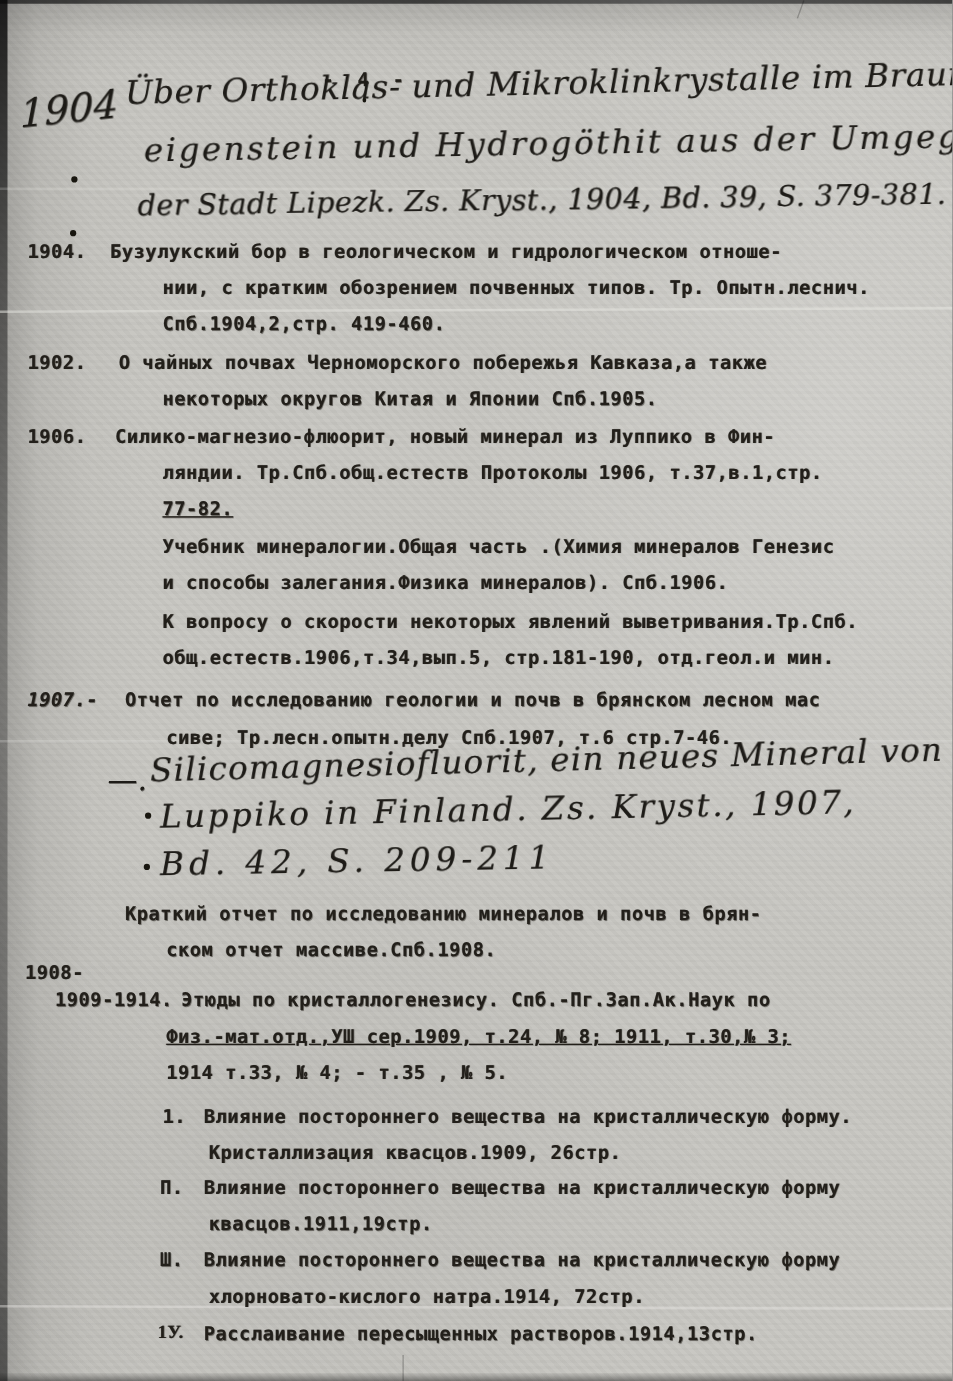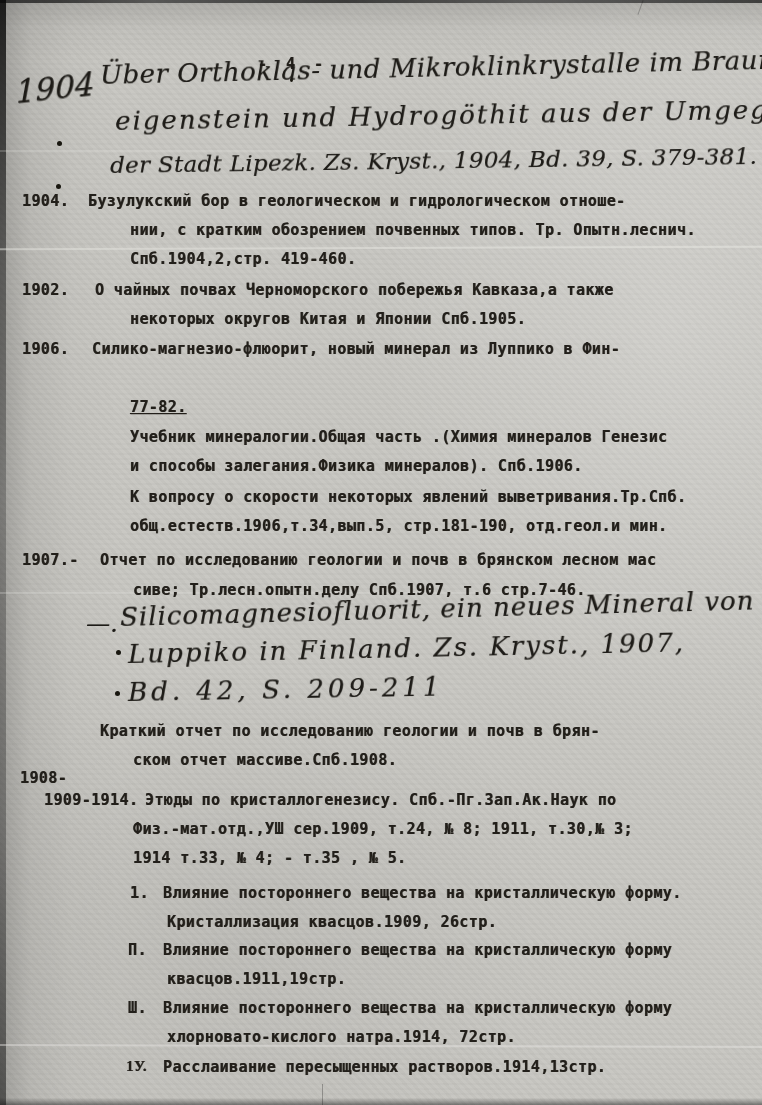--- a/index.html
+++ b/index.html
@@ -68,46 +68,47 @@
   <div class="typed" style="left:88px;top:192px;">Бузулукский бор в геологическом и гидрологическом отноше-</div>
   <div class="typed" style="left:130px;top:221px;">нии, с кратким обозрением почвенных типов. Тр. Опытн.леснич.</div>
   <div class="typed" style="left:130px;top:250px;">Спб.1904,2,стр. 419-460.</div>
 
   <div class="typed" style="left:22px;top:281px;">1902.</div>
   <div class="typed" style="left:95px;top:281px;">О чайных почвах Черноморского побережья Кавказа,а также</div>
   <div class="typed" style="left:130px;top:310px;">некоторых округов Китая и Японии Спб.1905.</div>
 
   <div class="typed" style="left:22px;top:340px;">1906.</div>
   <div class="typed" style="left:92px;top:340px;">Силико-магнезио-флюорит, новый минерал из Луппико в Фин-</div>
+  <div class="typed" style="left:130px;top:369px;">ляндии. Тр.Спб.общ.естеств Протоколы 1906, т.37,в.1,стр.</div>
   <div class="typed" style="left:130px;top:398px;text-decoration:underline;">77-82.</div>
 
   <div class="typed" style="left:130px;top:428px;">Учебник минералогии.Общая часть .(Химия минералов Генезис</div>
   <div class="typed" style="left:130px;top:457px;">и способы залегания.Физика минералов). Спб.1906.</div>
 
   <div class="typed" style="left:130px;top:488px;">К вопросу о скорости некоторых явлений выветривания.Тр.Спб.</div>
   <div class="typed" style="left:130px;top:517px;">общ.естеств.1906,т.34,вып.5, стр.181-190, отд.геол.и мин.</div>
 
-  <div class="typed" style="left:22px;top:551px;">1907.-</div>
+  <div class="typed" style="left:22px;top:551px;font-style:italic;">1907.-</div>
   <div class="typed" style="left:100px;top:551px;">Отчет по исследованию геологии и почв в брянском лесном мас</div>
   <div class="typed" style="left:133px;top:581px;">сиве; Тр.лесн.опытн.делу Спб.1907, т.6 стр.7-46.</div>
 
   <div class="hand" style="left:86px;top:610px;font-size:24px;">—.</div>
   <div class="hand" style="left:120px;top:602px;letter-spacing:1px;transform:rotate(-1.5deg);">Silicomagnesiofluorit, ein neues Mineral von</div>
   <div class="hand" style="left:128px;top:639px;letter-spacing:2px;transform:rotate(-1.2deg);">Luppiko in Finland. Zs. Kryst., 1907,</div>
   <div class="hand" style="left:128px;top:677px;letter-spacing:4px;transform:rotate(-1deg);">Bd. 42, S. 209-211</div>
   <div class="dot" style="left:116px;top:650px;width:5px;height:5px;"></div>
   <div class="dot" style="left:115px;top:691px;width:5px;height:5px;"></div>
 
   <div class="typed" style="left:20px;top:722px;margin-top:47px;">1908-</div>
-  <div class="typed" style="left:100px;top:722px;">Краткий отчет по исследованию геологии и почв в брян-</div>
+  <div class="typed" style="left:100px;top:722px;">Краткий отчет по исследованию минералов и почв в брян-</div>
   <div class="typed" style="left:133px;top:751px;">ском отчет массиве.Спб.1908.</div>
 
   <div class="typed" style="left:22px;top:791px;margin-left:22px;">1909-1914.</div>
   <div class="typed" style="left:145px;top:791px;">Этюды по кристаллогенезису. Спб.-Пг.Зап.Ак.Наук по</div>
-  <div class="typed" style="left:133px;top:820px;">Физ.-мат.отд.,УШ сер.1909, т.24, № 8; 1911, т.30,№ 3;</div>
+  <div class="typed" style="left:133px;top:820px;text-decoration:underline;">Физ.-мат.отд.,УШ сер.1909, т.24, № 8; 1911, т.30,№ 3;</div>
   <div class="typed" style="left:133px;top:849px;">1914 т.33, № 4; - т.35 , № 5.</div>
 
   <div class="typed" style="left:130px;top:884px;">1.</div>
   <div class="typed" style="left:163px;top:884px;">Влияние постороннего вещества на кристаллическую форму.</div>
   <div class="typed" style="left:167px;top:913px;">Кристаллизация квасцов.1909, 26стр.</div>
 
   <div class="typed" style="left:128px;top:941px;">П.</div>
   <div class="typed" style="left:163px;top:941px;">Влияние постороннего вещества на кристаллическую форму</div>
   <div class="typed" style="left:167px;top:970px;">квасцов.1911,19стр.</div>
 

